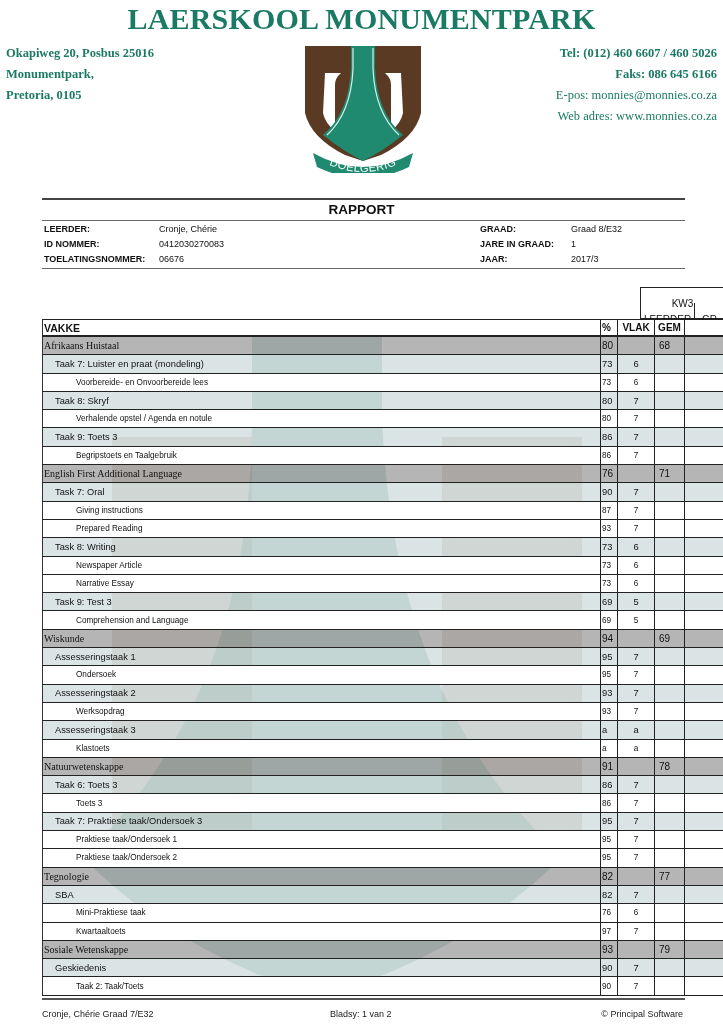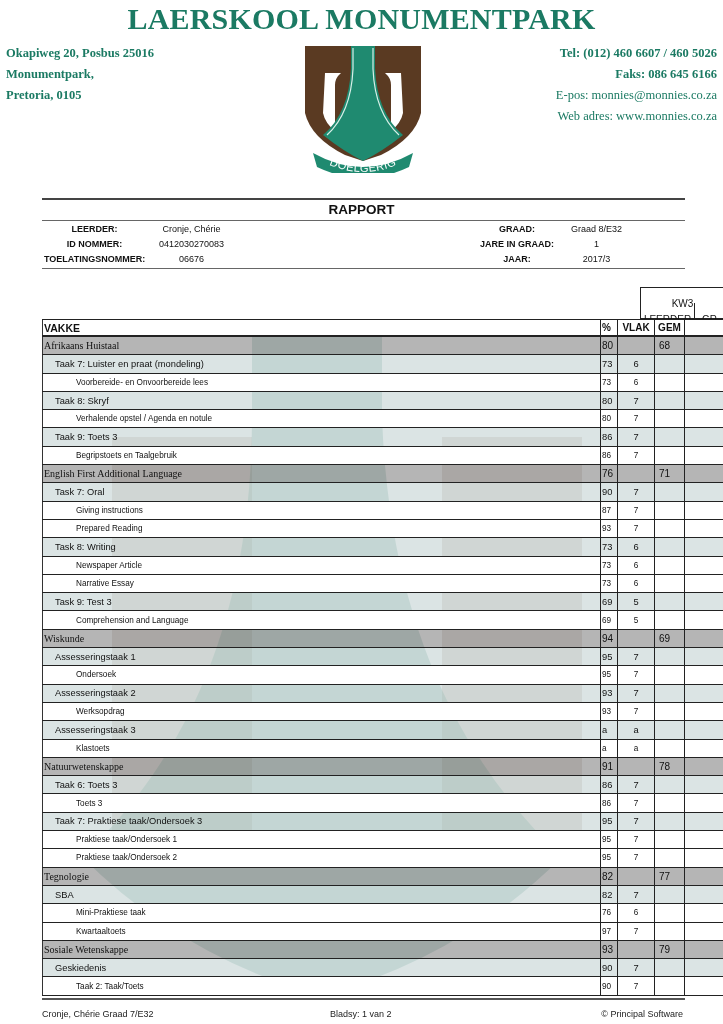--- a/index.html
+++ b/index.html
@@ -23,21 +23,21 @@
   }
   .addr-right .b { font-weight: bold; }
 
   .logo { position: absolute; left: 303px; top: 43px; width: 120px; height: 130px; }
 
   .rule-top { position: absolute; left: 42px; width: 643px; top: 198px; height: 2px; background: #444; }
   .rapport-title { position: absolute; left: 0; width: 723px; top: 202px; text-align: center; font-weight: bold; font-size: 13.5px; }
   .rule-mid { position: absolute; left: 42px; width: 643px; top: 220px; height: 1px; background: #666; }
   .rule-bot { position: absolute; left: 42px; width: 643px; top: 268px; height: 1px; background: #666; }
 
-  .info { position: absolute; font-size: 9px; line-height: 15px; text-align: center; }
+  .info { position: absolute; font-size: 9px; line-height: 15px; }
   .info .lbl { font-weight: bold; display: inline-block; }
   .info-l-lbl { left: 44px; top: 222px; }
   .info-l-val { left: 159px; top: 222px; }
   .info-r-lbl { left: 480px; top: 222px; }
   .info-r-val { left: 571px; top: 222px; }
 
   
   .watermark { position: absolute; left: 42px; top: 337px; width: 558px; height: 659px; overflow: hidden; pointer-events: none; z-index: 0; }
 
   .grid { position: absolute; left: 42px; top: 287px; width: 643px; z-index: 1; }

